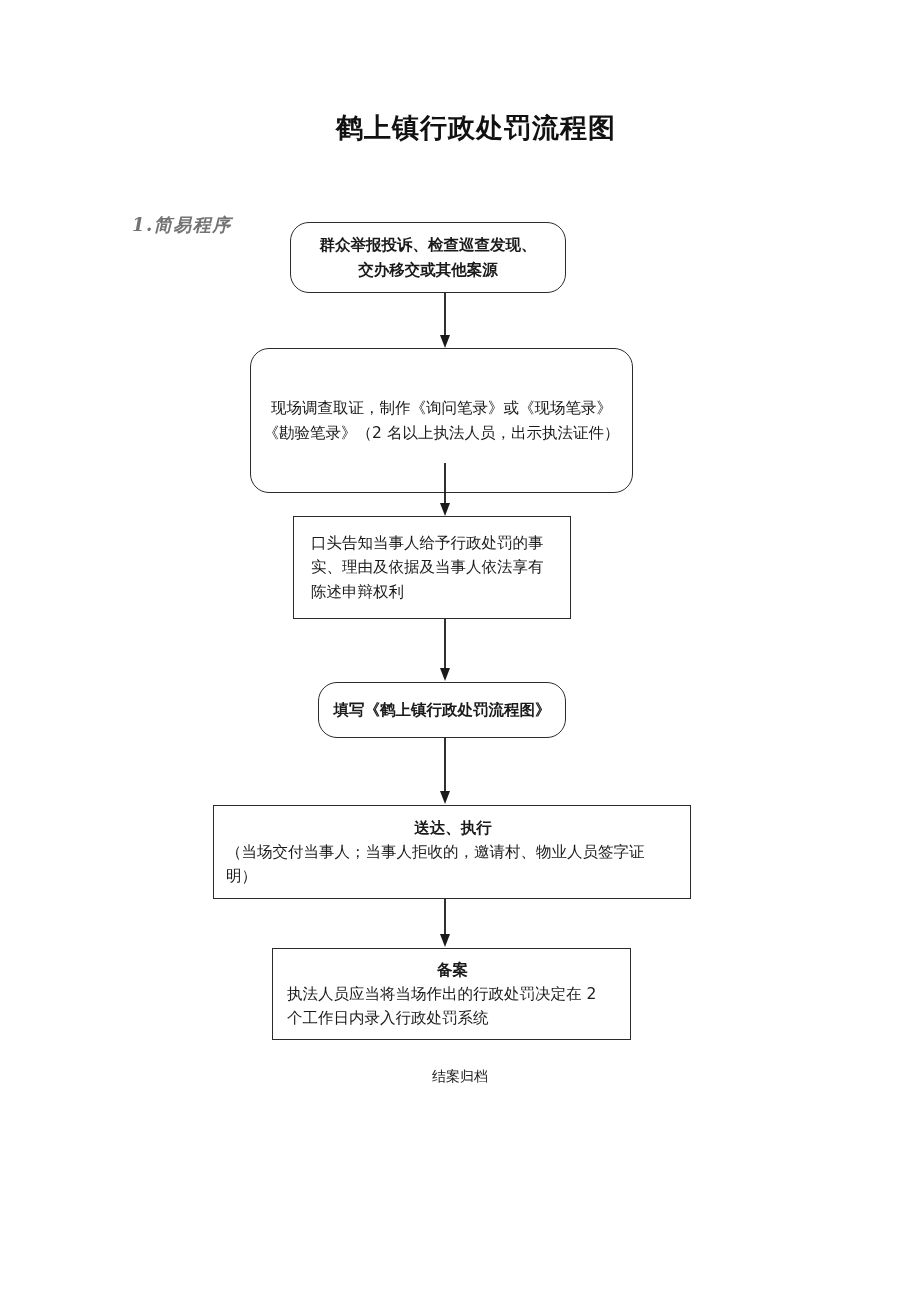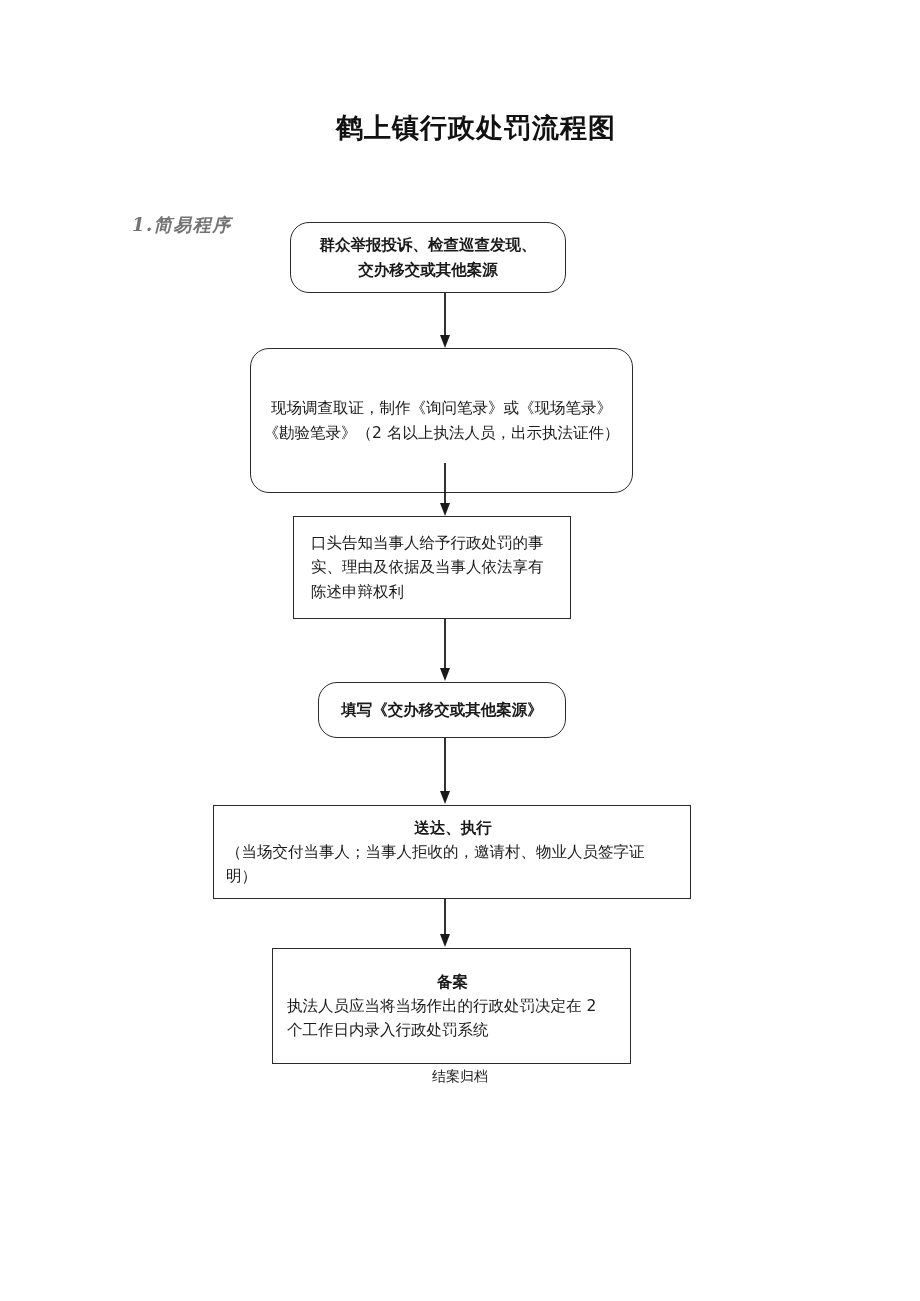--- a/index.html
+++ b/index.html
@@ -122,21 +122,21 @@
   </div>
 
   <div class="connector" style="left:437px; top:619px; height:63px;">
     <svg width="16" height="63" viewBox="0 0 16 63">
       <line x1="8" y1="0" x2="8" y2="52" stroke="#1a1a1a" stroke-width="1.8"></line>
       <polygon points="8,62 3,49 13,49" fill="#1a1a1a"></polygon>
     </svg>
   </div>
 
   <div class="node ctr bold" style="left:318px; top:682px; width:248px; height:56px;">
-    <div class="line">填写《交办移交或其他案源》</div>
+    <div class="line">填写《鹤上镇行政处罚流程图》</div>
   </div>
 
   <div class="connector" style="left:437px; top:738px; height:67px;">
     <svg width="16" height="67" viewBox="0 0 16 67">
       <line x1="8" y1="0" x2="8" y2="56" stroke="#1a1a1a" stroke-width="1.8"></line>
       <polygon points="8,66 3,53 13,53" fill="#1a1a1a"></polygon>
     </svg>
   </div>
 
   <div class="node lft" style="left:213px; top:805px; width:478px; height:94px; padding-left:12px; padding-right:10px;">
@@ -145,21 +145,21 @@
     <div class="line">明）</div>
   </div>
 
   <div class="connector" style="left:437px; top:899px; height:49px;">
     <svg width="16" height="49" viewBox="0 0 16 49">
       <line x1="8" y1="0" x2="8" y2="38" stroke="#1a1a1a" stroke-width="1.8"></line>
       <polygon points="8,48 3,35 13,35" fill="#1a1a1a"></polygon>
     </svg>
   </div>
 
-  <div class="node lft" style="left:272px; top:948px; width:359px; height:116px; padding-left:14px;">
+  <div class="node lft" style="left:272px; top:948px; width:359px; height:92px; padding-left:14px;">
     <div class="hdr">备案</div>
     <div class="line">执法人员应当将当场作出的行政处罚决定在 2</div>
     <div class="line">个工作日内录入行政处罚系统</div>
   </div>
 
   <div class="endnote" style="top:1068px;">结案归档</div>
 
 </div>
 
 </body></html>

